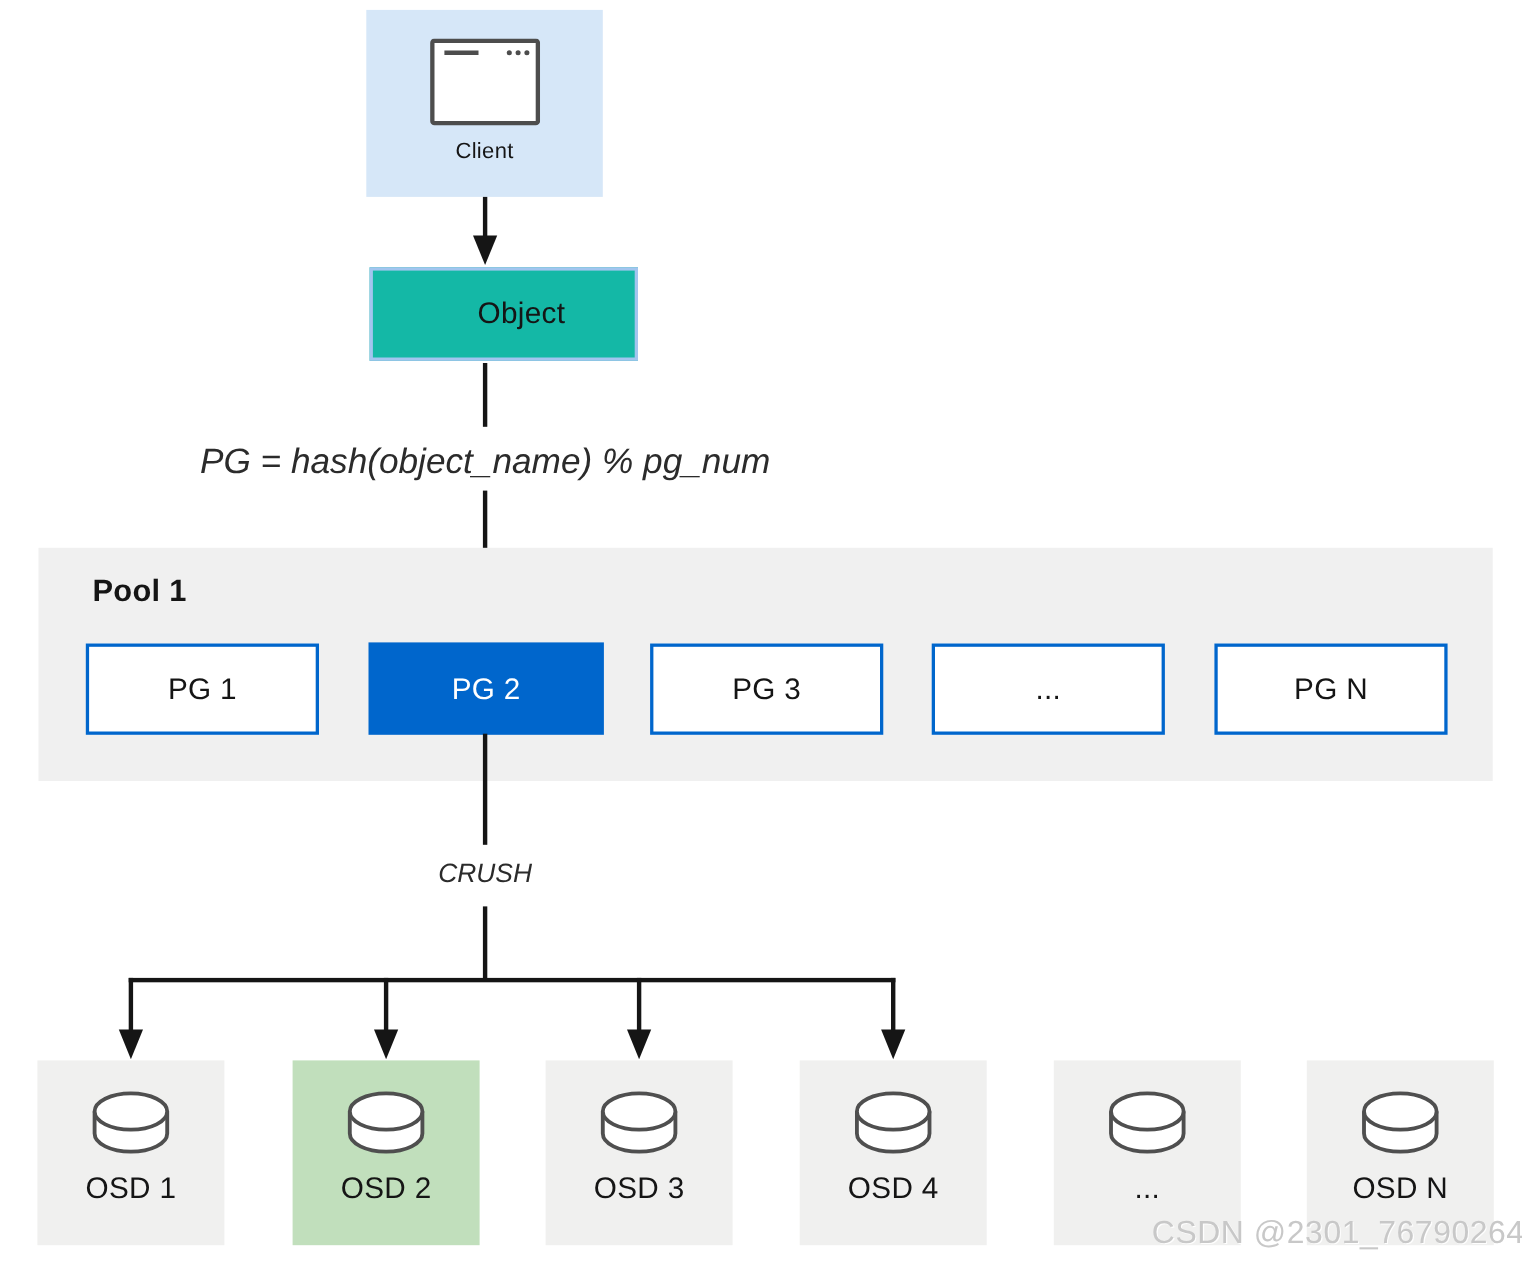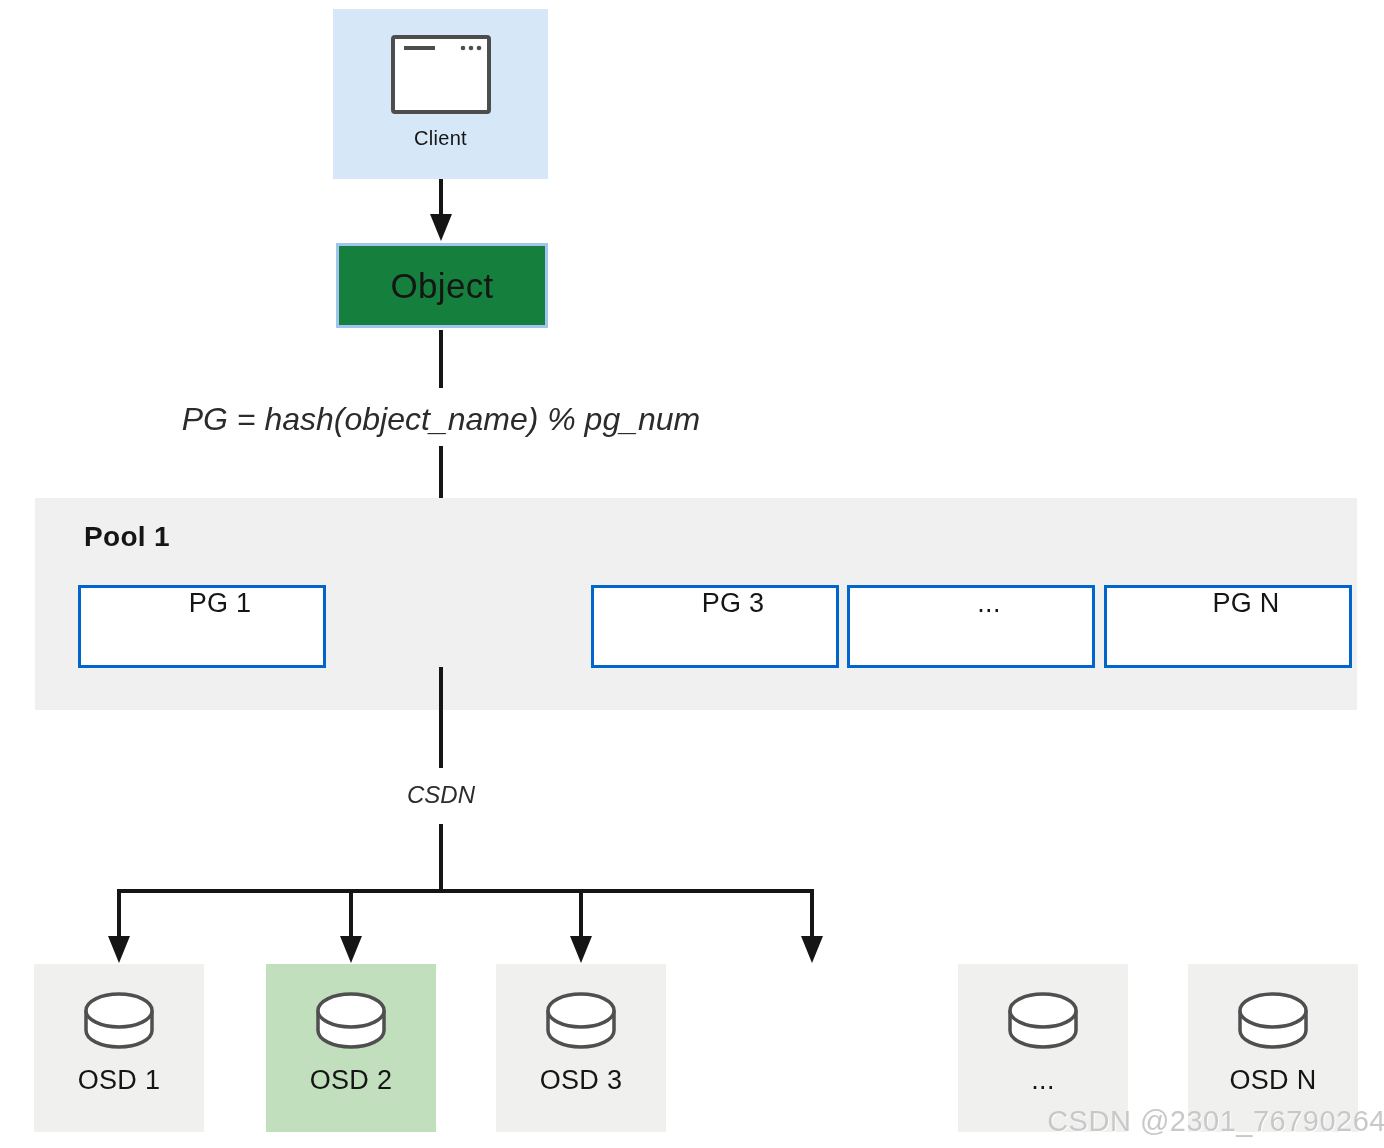--- a/index.html
+++ b/index.html
@@ -14,38 +14,38 @@
   
   .client-box{
     position:absolute;left:333px;top:9px;width:215px;height:170px;
     background:#d6e7f8;
     display:flex;flex-direction:column;align-items:center;
   }
   .win-icon{margin-top:26px;}
   .client-label{margin-top:13px;font-size:20px;font-weight:500;letter-spacing:.3px;}
   .obj-box{
     position:absolute;left:336px;top:243px;width:206px;height:79px;
-    background:#15803d;border:3px solid #a2c5ef;
+    background:#14b8a6;border:3px solid #a2c5ef;
     display:flex;align-items:center;justify-content:center;
-    font-size:35px;font-weight:500;letter-spacing:.3px;
+    font-size:27px;font-weight:500;letter-spacing:.3px;padding-left:32px;
   }
   
   .pool{
     position:absolute;left:35px;top:498px;width:1322px;height:212px;
     background:#f0f0f0;
   }
   .pool-title{
     position:absolute;left:84px;top:521px;
     font-size:28px;font-weight:700;letter-spacing:.3px;
   }
   .pg-box{
     position:absolute;top:585px;width:206px;height:77px;
     background:#ffffff;border:3px solid #0066cc;
-    display:flex;justify-content:center;
-    font-size:27px;font-weight:500;letter-spacing:.3px;padding-left:36px;
+    display:flex;align-items:center;justify-content:center;
+    font-size:27px;font-weight:500;letter-spacing:.3px;
   }
   .pg-box.filled{
     background:#0066cc;border:none;color:#ffffff;
     width:214px;height:84px;top:584px;
   }
   
   .osd-box{
     position:absolute;top:964px;width:170px;height:168px;
     background:#f0f0ef;
     display:flex;flex-direction:column;align-items:center;
@@ -106,32 +106,35 @@
 
   <div class="vline" style="left:439px;top:446px;height:111px"></div>
   <div class="arrowhead" style="left:430px;top:557px"></div>
 
   <div class="pool"></div>
   <div class="pool-title">Pool 1</div>
 
   <div class="pg-box" style="left:78px">
     <span>PG 1</span>
   </div>
+  <div class="pg-box filled" style="left:335px">
+    <span>PG 2</span>
+  </div>
   <div class="pg-box" style="left:591px">
     <span>PG 3</span>
   </div>
   <div class="pg-box" style="left:847px">
     <span>...</span>
   </div>
   <div class="pg-box" style="left:1104px">
     <span>PG N</span>
   </div>
 
   <div class="vline" style="left:439px;top:667px;height:101px"></div>
-  <div class="crush">CSDN</div>
+  <div class="crush">CRUSH</div>
   <div class="vline" style="left:439px;top:824px;height:68px"></div>
 
   <div class="hline" style="left:117px;top:889px;width:697px"></div>
   <div class="vline" style="left:117px;top:889px;height:49px"></div>
   <div class="arrowhead" style="left:108px;top:936px"></div>
   <div class="vline" style="left:349px;top:889px;height:49px"></div>
   <div class="arrowhead" style="left:340px;top:936px"></div>
   <div class="vline" style="left:579px;top:889px;height:49px"></div>
   <div class="arrowhead" style="left:570px;top:936px"></div>
   <div class="vline" style="left:810px;top:889px;height:49px"></div>
@@ -151,20 +154,27 @@
     </svg>
     <div class="osd-label">OSD 2</div>
   </div>
   <div class="osd-box" style="left:496px">
     <svg class="disk-icon" width="72" height="62" viewBox="0 0 72 62">
       <path d="M3 19.5 v20 a33 16.5 0 0 0 66 0 v-20" fill="#ffffff" stroke="#4f4f4f" stroke-width="3.5"></path>
       <ellipse cx="36" cy="19.5" rx="33" ry="16.5" fill="#ffffff" stroke="#4f4f4f" stroke-width="3.5"></ellipse>
     </svg>
     <div class="osd-label">OSD 3</div>
   </div>
+  <div class="osd-box" style="left:727px">
+    <svg class="disk-icon" width="72" height="62" viewBox="0 0 72 62">
+      <path d="M3 19.5 v20 a33 16.5 0 0 0 66 0 v-20" fill="#ffffff" stroke="#4f4f4f" stroke-width="3.5"></path>
+      <ellipse cx="36" cy="19.5" rx="33" ry="16.5" fill="#ffffff" stroke="#4f4f4f" stroke-width="3.5"></ellipse>
+    </svg>
+    <div class="osd-label">OSD 4</div>
+  </div>
   <div class="osd-box" style="left:958px">
     <svg class="disk-icon" width="72" height="62" viewBox="0 0 72 62">
       <path d="M3 19.5 v20 a33 16.5 0 0 0 66 0 v-20" fill="#ffffff" stroke="#4f4f4f" stroke-width="3.5"></path>
       <ellipse cx="36" cy="19.5" rx="33" ry="16.5" fill="#ffffff" stroke="#4f4f4f" stroke-width="3.5"></ellipse>
     </svg>
     <div class="osd-label">...</div>
   </div>
   <div class="osd-box" style="left:1188px">
     <svg class="disk-icon" width="72" height="62" viewBox="0 0 72 62">
       <path d="M3 19.5 v20 a33 16.5 0 0 0 66 0 v-20" fill="#ffffff" stroke="#4f4f4f" stroke-width="3.5"></path>

